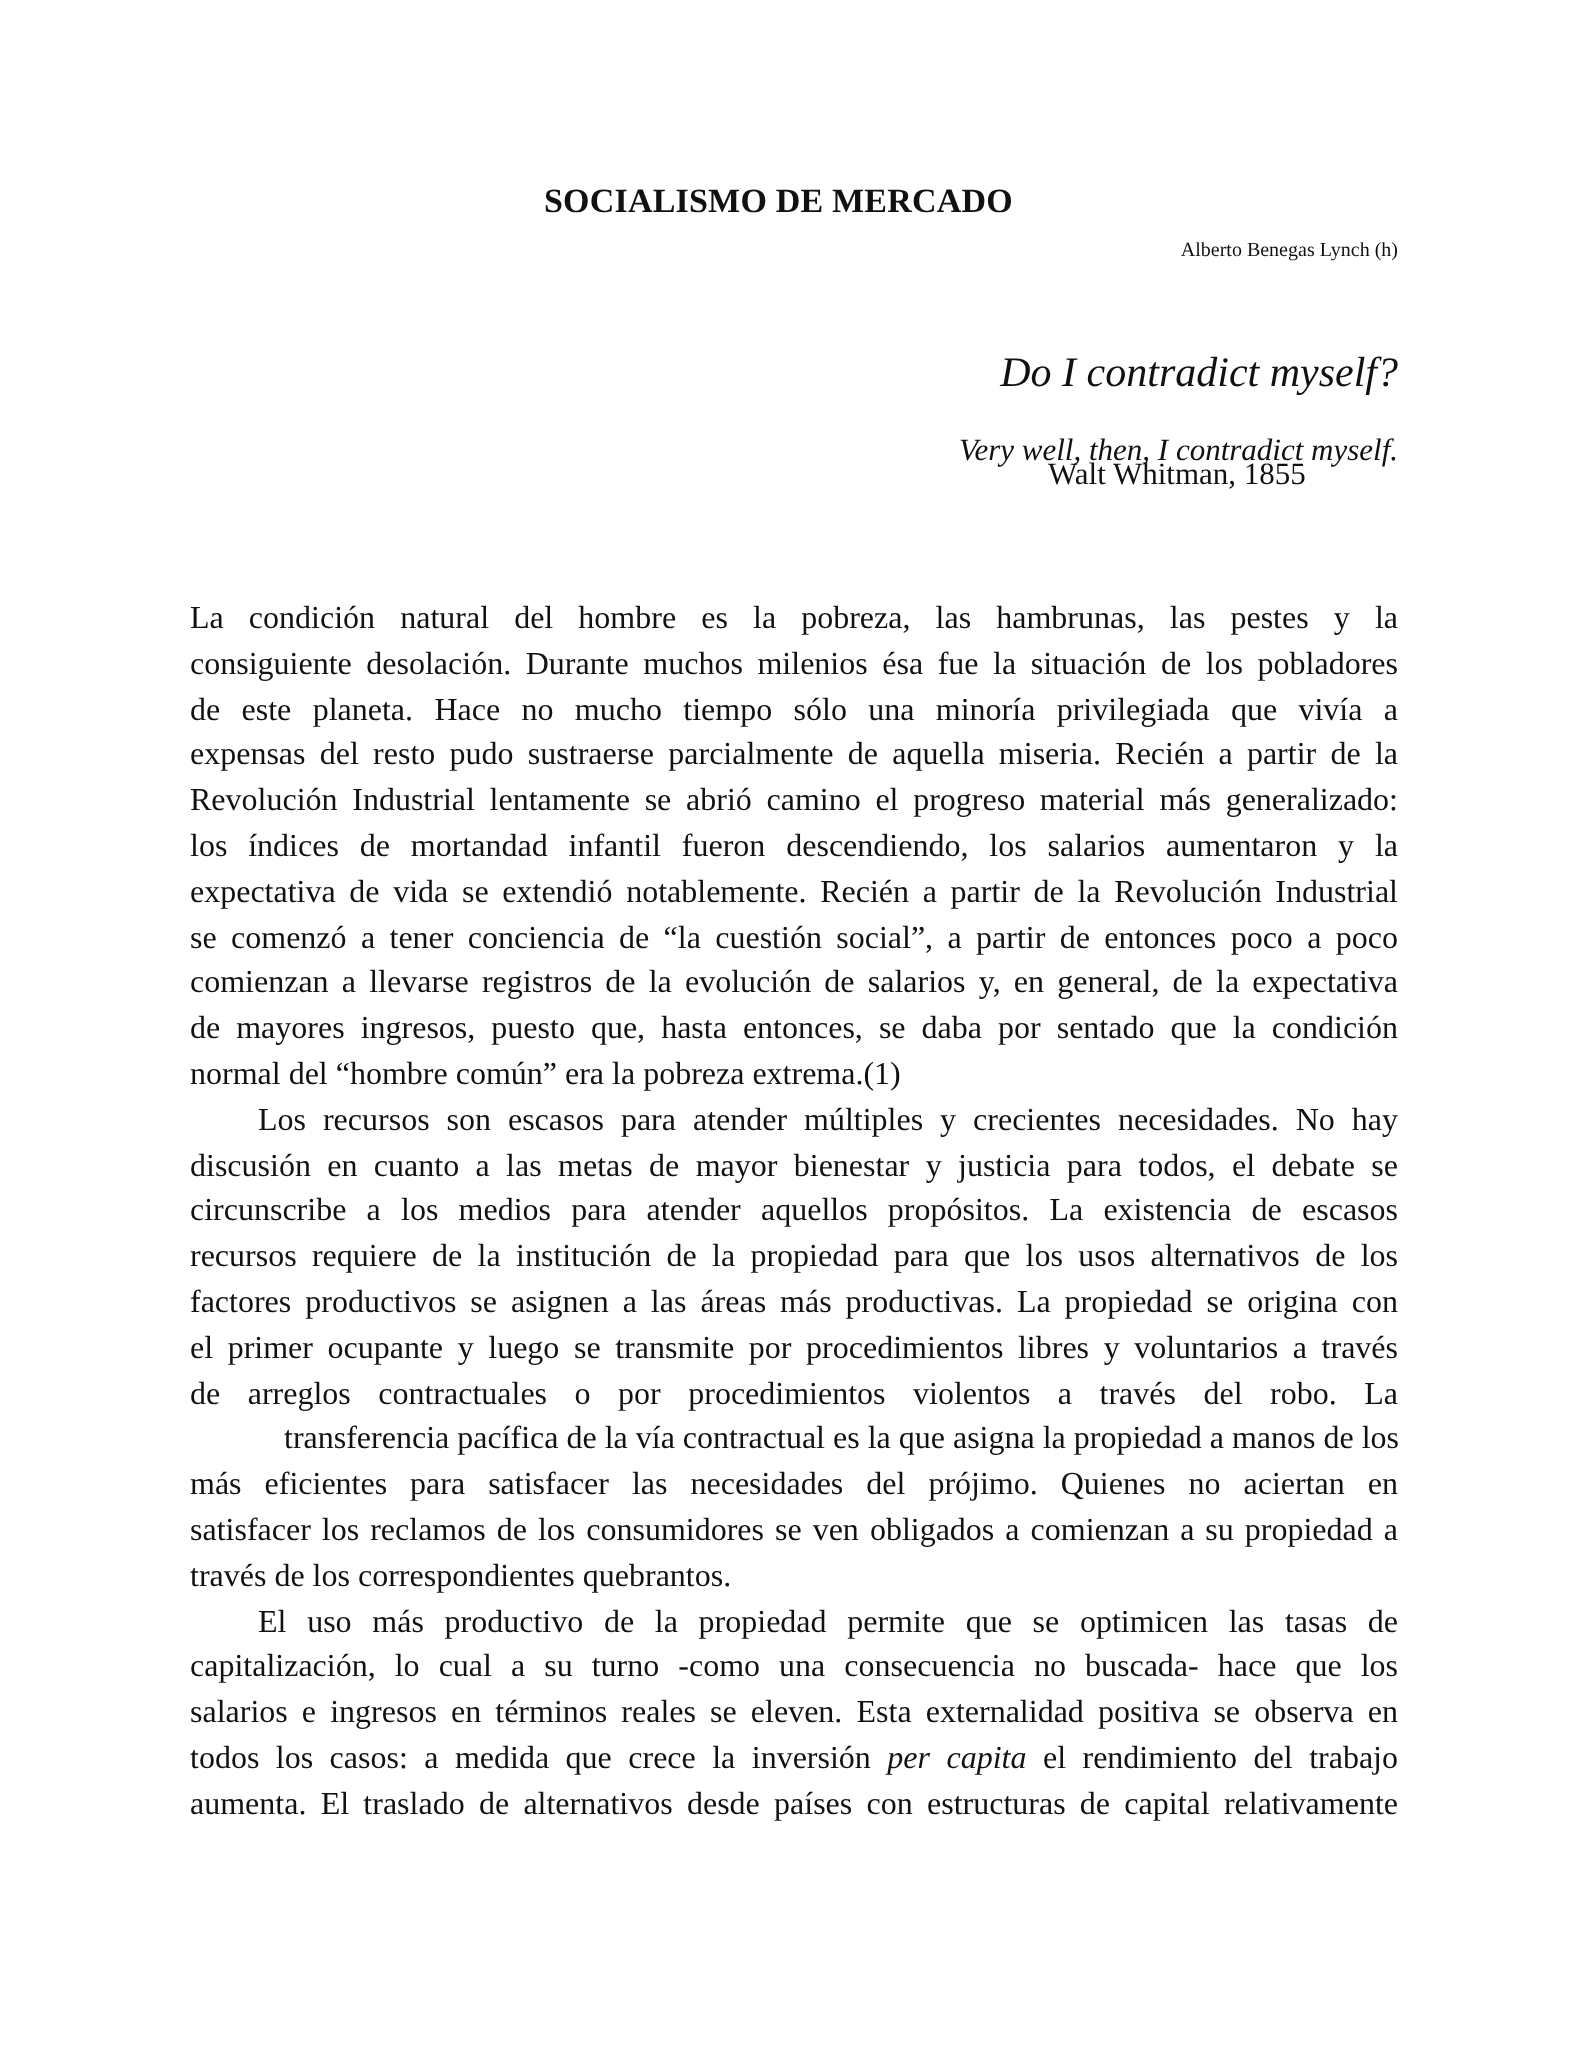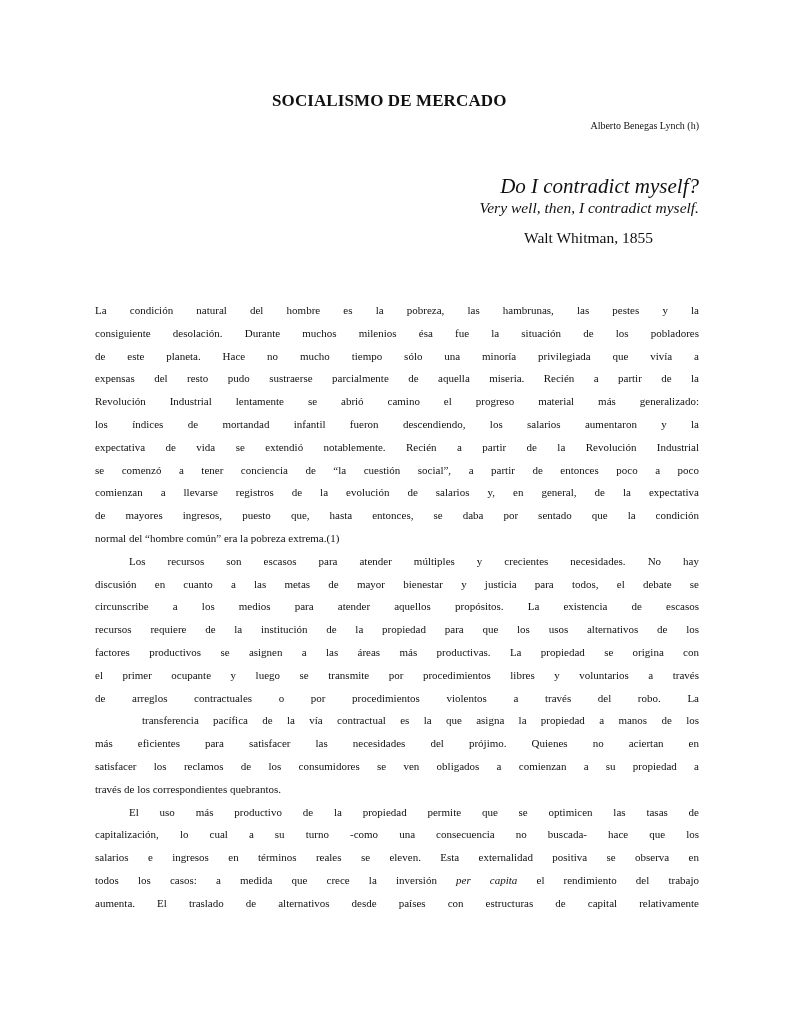--- a/index.html
+++ b/index.html
@@ -16,30 +16,30 @@
     }
     .author {
       position: absolute; right: 92px; top: 120px;
       font-size: 10px; white-space: nowrap; text-align: right;
     }
     .epi1 {
       position: absolute; right: 92px; top: 174px;
       font-size: 21px; font-style: italic; white-space: nowrap;
     }
     .epi2 {
-      position: absolute; right: 92px; top: 199px;
+      position: absolute; right: 92px; top: 217px;
       font-size: 15.5px; font-style: italic; white-space: nowrap;
     }
     .epi-src {
       position: absolute; left: 524px; top: 229px;
       font-size: 15.5px; white-space: nowrap;
     }
     .body-text {
       position: absolute; left: 95px; top: 299px; width: 604px;
-      font-size: 11px;
+      font-size: 16px;
     }
     .line {
       height: 22.8px; line-height: 22.8px;
       text-align: justify; text-align-last: justify;
       white-space: nowrap; overflow: visible;
     }
     .line.last { text-align-last: left; }
     .line.indent { padding-left: 34px; }
     em.it { font-style: italic; }
   </style>

